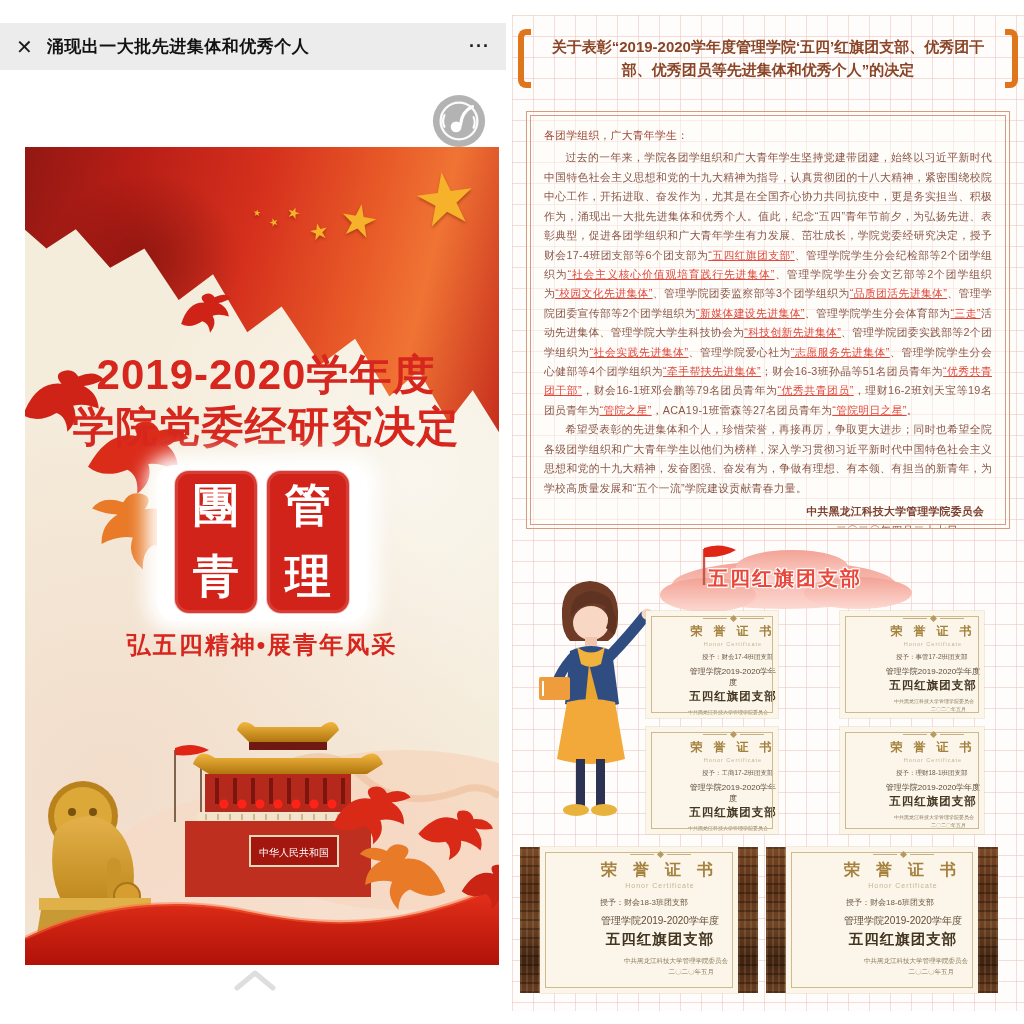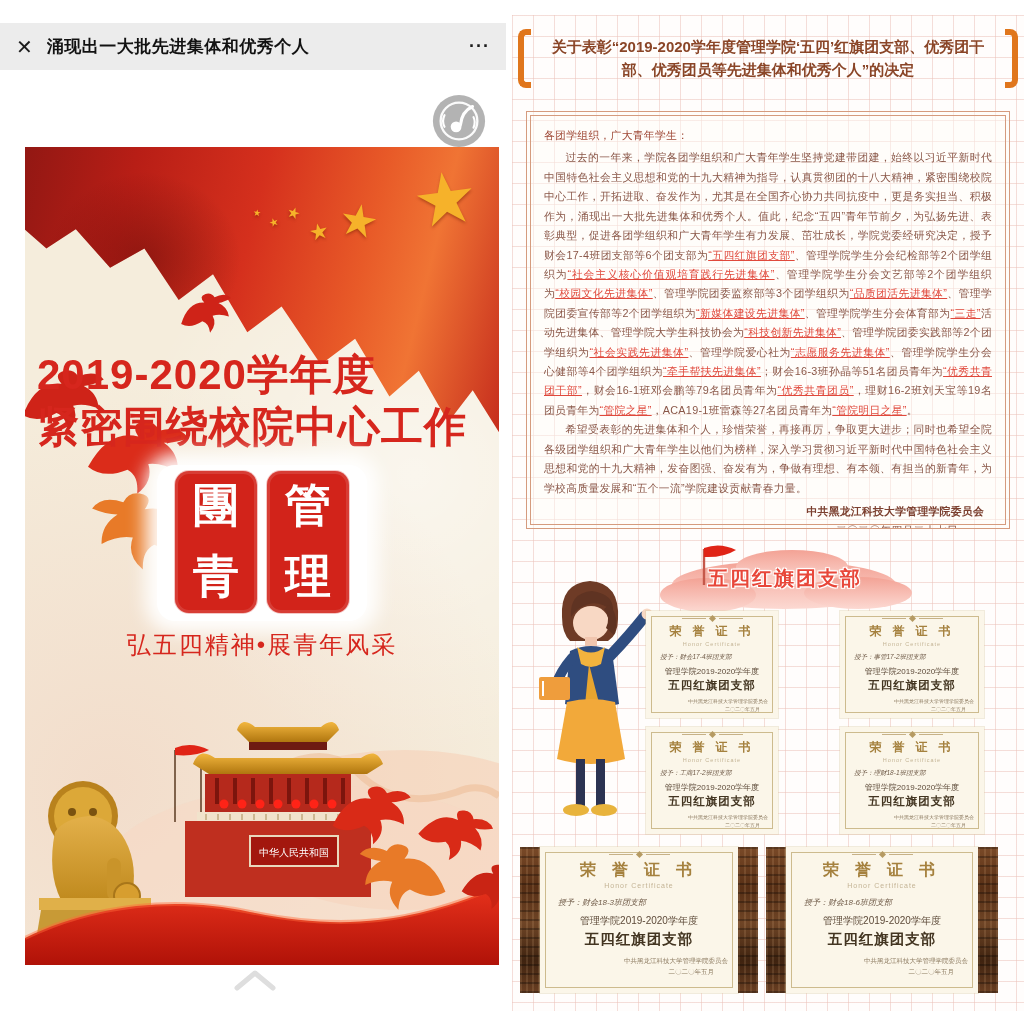--- a/index.html
+++ b/index.html
@@ -18,32 +18,32 @@
   .poster { position:absolute; left:25px; top:147px; width:474px; height:818px; overflow:hidden;
             background:#f5eddc;
             background-image:radial-gradient(circle at 18% 78%, rgba(236,183,163,.30), transparent 55%),
                              radial-gradient(circle at 82% 40%, rgba(255,255,255,.5), transparent 45%);}
   .splash { position:absolute; left:-8px; top:-8px; width:490px; height:322px;
             background:linear-gradient(104deg,#8f1713 0%,#b81e16 22%,#d5301d 45%,#e85a28 66%,#f07434 78%,#c0241a 100%);
             clip-path:polygon(0 0,100% 0,100% 95%,93% 78%,88% 88%,82% 72%,76% 80%,69% 62%,62% 70%,54% 52%,47% 60%,40% 42%,33% 50%,26% 34%,19% 40%,12% 28%,6% 34%,0 26%); }
   .splash::before { content:""; position:absolute; left:6%; top:10%; width:40%; height:55%;
             background:radial-gradient(ellipse, rgba(90,10,8,.45), transparent 70%); }
   .star { position:absolute; color:#f6b22a; text-shadow:0 2px 3px rgba(110,30,0,.45); line-height:1; }
-  .poster-title { position:absolute; left:12px; width:100%; text-align:left; color:#d6261d; font-weight:900; letter-spacing:1px; }
+  .poster-title { position:absolute; left:4px; width:100%; text-align:center; color:#d6261d; font-weight:900; letter-spacing:1px; }
   .pt1 { top:200px; font-size:42px; }
   .pt2 { top:252px; font-size:42px; }
   .seal-wrap { position:absolute; left:50%; top:318px; transform:translateX(-50%); width:210px; height:156px;
                background:#fff; border-radius:18px; box-shadow:0 0 18px 12px rgba(255,255,255,.95);
                display:flex; justify-content:center; gap:10px; padding:6px 0; }
   .seal { width:82px; height:142px; background:#d2231a; border-radius:14px;
           display:flex; flex-direction:column; align-items:center; justify-content:space-around;
           box-shadow:inset 0 0 0 3px rgba(255,255,255,.12), 0 0 0 1px rgba(210,35,26,.25); }
   .seal span { color:#fff; font-size:46px; font-weight:700; font-family:"Liberation Serif", serif; line-height:1.1; }
   .tagline { position:absolute; left:0; top:482px; width:100%; text-align:center;
-             color:#d6261d; font-size:24px; font-weight:400; letter-spacing:2px; }
+             color:#d6261d; font-size:24px; font-weight:700; letter-spacing:2px; }
   .scene { position:absolute; left:0; top:553px; width:474px; height:265px; }
   .dove { position:absolute; }
 
   .music-btn { position:absolute; left:430px; top:92px; width:58px; height:58px; }
   .scroll-hint { position:absolute; left:233px; top:968px; width:44px; height:24px; }
 
   
   .right-pane { position:absolute; left:512px; top:0; width:436px; height:1024px; background:#fff;margin-top:15px; }
   .grid-bg { position:absolute; left:0; top:0; width:512px; height:996px; background:#fffdfc;
      background-image:linear-gradient(to right, rgba(236,195,187,.55) 1px, transparent 1px),
@@ -68,29 +68,29 @@
   .docdate { text-align:right; color:#8a5748; padding-right:34px; }
 
   .banner { position:absolute; left:140px; top:526px; width:270px; height:76px; }
   .banner-label { position:absolute; left:56px; top:24px; font-size:20px; font-weight:800; color:#e8473a;
                   letter-spacing:2px;
                   text-shadow:-1px -1px 0 #fff,1px -1px 0 #fff,-1px 1px 0 #fff,1px 1px 0 #fff,0 0 3px #fff; }
 
   .woman { position:absolute; left:0px; top:556px; width:152px; height:254px; }
 
   .cert { position:absolute; background:#fbf6e9; box-shadow:0 0 0 1px rgba(215,200,160,.35);
-          text-align:center; color:#5d4a39; overflow:hidden; }
+          text-align:center; color:#5d4a39; overflow:hidden;padding-left:42px; }
   .cert-frame { position:absolute; inset:5px; border:1px solid #cdbb8e; pointer-events:none; }
   .orn { display:flex; align-items:center; justify-content:center; gap:4px; margin-top:5px; }
   .orn-line { width:24px; height:1px; background:#c6b187; }
   .orn-diamond { width:5px; height:5px; background:#b59a62; transform:rotate(45deg); }
   .cert-title { font-family:"Liberation Serif", serif; font-weight:700; color:#a5813e;
                 font-size:12px; letter-spacing:4px; margin-top:2px; }
   .cert-sub { font-size:5.5px; color:#c3b394; letter-spacing:1px; margin-top:1px; }
-  .cert-award { font-size:6.5px; color:#6f5a47; text-align:left; margin:6px 0 0 14px;font-style:italic; }
+  .cert-award { font-size:6.5px; color:#6f5a47; text-align:left; margin:6px 0 0 14px; }
   .cert-line1 { font-size:8px; color:#5d4a39; margin-top:4px; }
   .cert-line2 { font-size:11.5px; font-weight:800; color:#433521; letter-spacing:1px; margin-top:1px; }
   .cert-issuer { font-size:5px; color:#8d7b61; text-align:right; margin:5px 10px 0 0; }
   .cert-date { font-size:5px; color:#8d7b61; text-align:right; margin:2px 18px 0 0; }
 
   .cert.big .cert-title { font-size:16px; letter-spacing:6px; margin-top:3px; }
   .cert.big .cert-sub { font-size:7px; }
   .cert.big .cert-award { font-size:8px; margin:8px 0 0 18px; }
   .cert.big .cert-line1 { font-size:10px; margin-top:6px; }
   .cert.big .cert-line2 { font-size:14.5px; margin-top:2px; }
@@ -136,21 +136,21 @@
           <path fill="#db2c1a" d="M4 24 Q18 4 34 10 Q30 2 38 2 Q44 2 46 8 Q58 6 62 14 Q54 16 48 15 Q56 22 54 32 Q46 26 38 26 Q40 36 30 42 Q32 32 26 28 Q12 32 4 24Z"></path>
         </svg>
       <svg class="dove" style="left:60px;top:344px;transform:rotate(9deg) scaleX(-1)" width="120" height="82" viewBox="0 0 64 44">
           <path fill="#e87a28" d="M4 24 Q18 4 34 10 Q30 2 38 2 Q44 2 46 8 Q58 6 62 14 Q54 16 48 15 Q56 22 54 32 Q46 26 38 26 Q40 36 30 42 Q32 32 26 28 Q12 32 4 24Z"></path>
         </svg>
       <svg class="dove" style="left:150px;top:146px;transform:rotate(-18deg)" width="62" height="42" viewBox="0 0 64 44">
           <path fill="#cf2318" d="M4 24 Q18 4 34 10 Q30 2 38 2 Q44 2 46 8 Q58 6 62 14 Q54 16 48 15 Q56 22 54 32 Q46 26 38 26 Q40 36 30 42 Q32 32 26 28 Q12 32 4 24Z"></path>
         </svg>
 
       <div class="poster-title pt1">2019-2020学年度</div>
-      <div class="poster-title pt2">紧密围绕校院中心工作</div>
+      <div class="poster-title pt2">学院党委经研究决定</div>
 
       <div class="seal-wrap">
         <div class="seal">
           <span>團</span>
           <span>青</span>
         </div>
         <div class="seal">
           <span>管</span>
           <span>理</span>
         </div>

